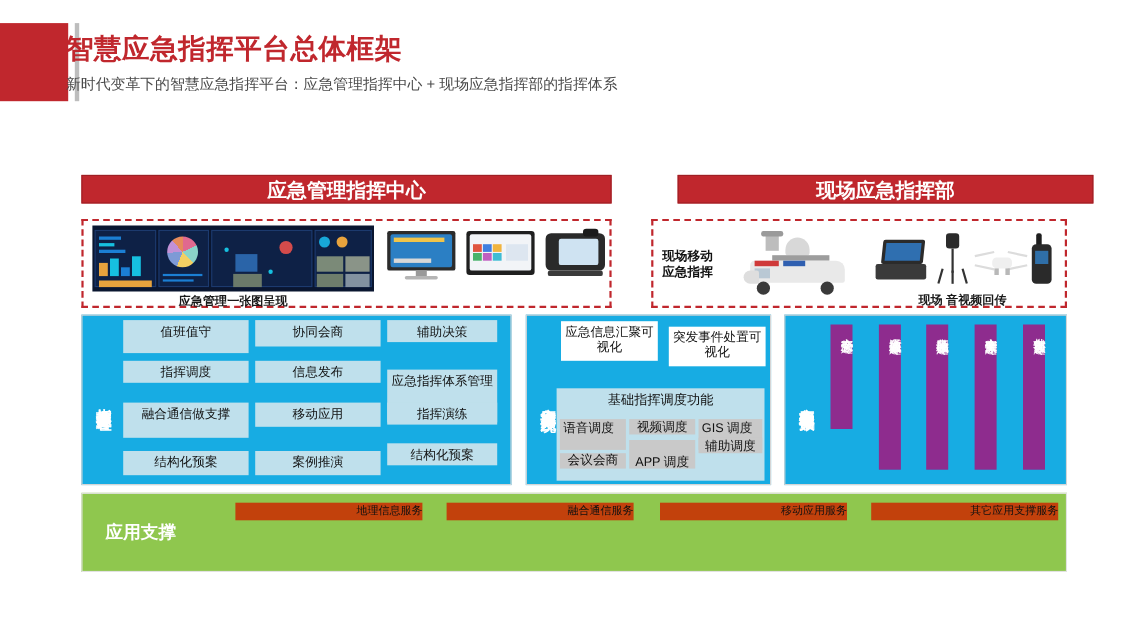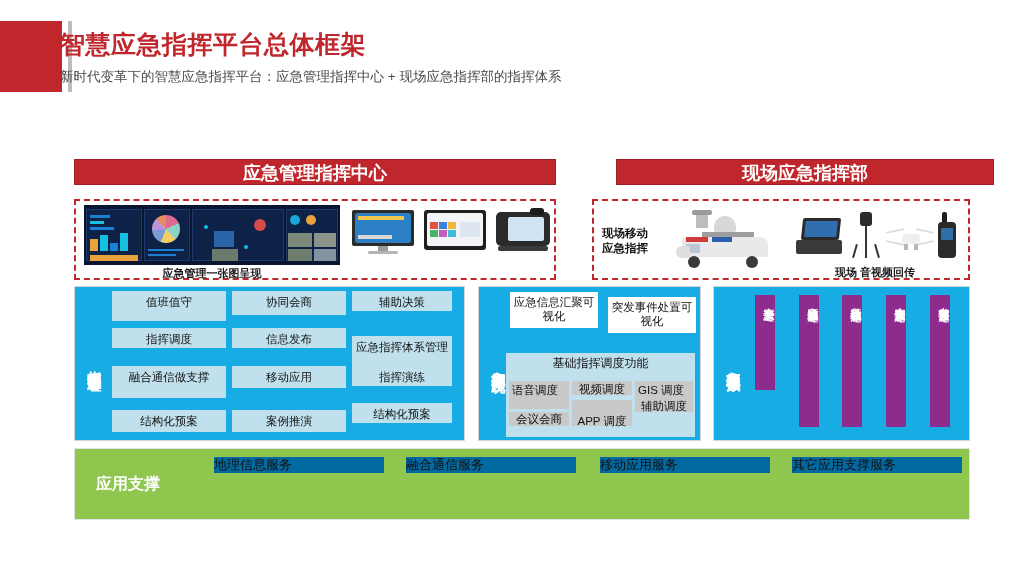--- a/index.html
+++ b/index.html
@@ -182,22 +182,22 @@
     width: 896px; height: 72px;
     background: #8fc74e;
     border: 1px solid #e2e2e2;
   }
   .green-title {
     position: absolute; left: 96px; top: 474px;
     font-size: 16px; font-weight: bold; color: #ffffff;
   }
   .svc {
     position: absolute; top: 457px; height: 16px;
-    background: #0369a1; color: #111;
-    font-size: 13px; text-align: left; line-height: 16px;
+    background: #c2410c; color: #111;
+    font-size: 10px; text-align: right; line-height: 16px;
   }
 </style>
 </head>
 <body>
 
 <div id="slide">
 
   <div class="hdr-redblock"></div>
   <div class="hdr-rule"></div>
   <div class="hdr-title">智慧应急指挥平台总体框架</div>

